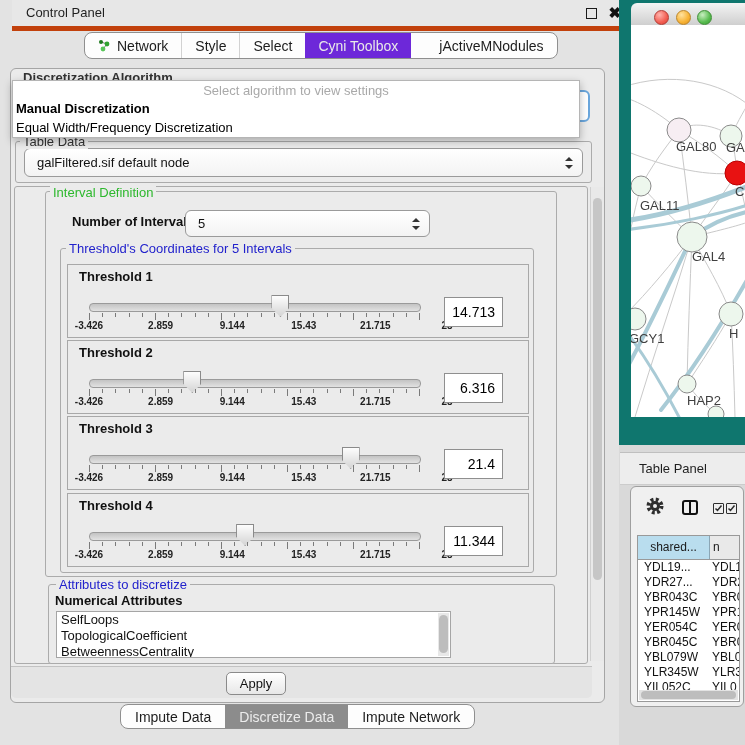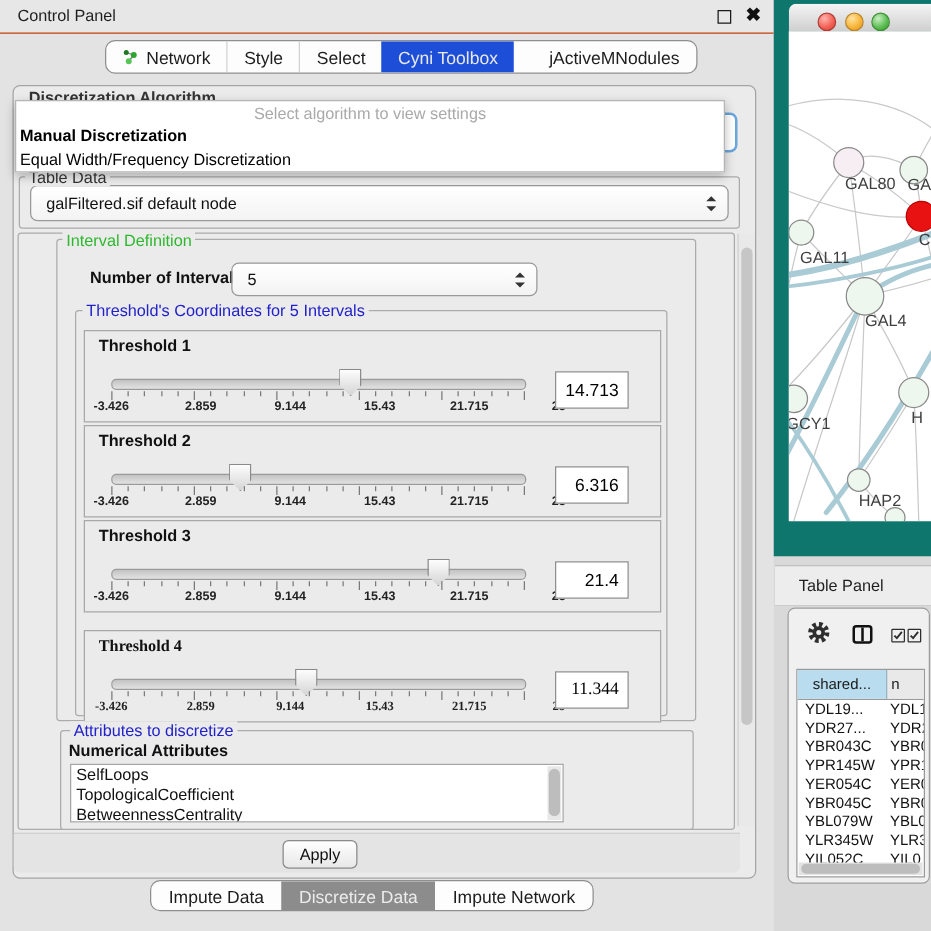--- a/index.html
+++ b/index.html
@@ -1,29 +1,29 @@
 <!DOCTYPE html>
 <html><head>
 <meta charset="utf-8">
 <style>
   html,body{margin:0;padding:0;}
   body{width:745px;height:745px;overflow:hidden;font-family:"Liberation Sans",sans-serif;background:#e2e2e2;}
   .app{position:relative;width:745px;height:745px;background:#e2e2e2;}
 
   
   .left-panel{position:absolute;left:0;top:0;width:619px;height:745px;background:#e3e3e3;}
-  .titlebar{position:absolute;left:0;top:0;width:100%;height:26px;background:#e7e7e7;border-bottom:1px solid #c2410c;}
+  .titlebar{position:absolute;left:12px;top:0;width:100%;height:26px;background:#e7e7e7;border-bottom:5px solid #c2410c;}
   .titlebar .title{position:absolute;left:14px;top:0;line-height:26px;font-size:13px;color:#1f1f1f;}
   .win-float{position:absolute;right:34px;top:8px;width:9px;height:9px;border:1.5px solid #1a1a1a;background:transparent;}
   .win-close{position:absolute;right:10px;top:5px;font-size:15px;font-weight:bold;color:#111;line-height:16px;cursor:default;}
 
   .tabbar{position:absolute;left:84px;top:32px;height:25px;display:flex;align-items:stretch;background:#fdfdfd;border:1px solid #8f8f8f;border-radius:8px;overflow:hidden;}
   .tab{display:flex;align-items:center;padding:0 13px;font-size:14px;color:#1d1d1d;border-left:1px solid #d2d2d2;white-space:nowrap;}
   .tab:first-child{border-left:none;}
-  .tab.selected{background:#1d4ed8;color:#e9e9e9;border-left:none;}
+  .tab.selected{background:#6d28d9;color:#e9e9e9;border-left:none;}
   .tab.selected + .tab{border-left:none;padding-left:28px;}
   .tab svg{margin-right:6px;}
 
   .content-outer{position:absolute;left:10px;top:68px;width:593px;height:633px;background:#ebebeb;border:1px solid #a5a5a5;border-radius:6px;}
 
   .legend{position:absolute;font-size:13px;padding:0 3px;background:#ebebeb;white-space:nowrap;z-index:2;}
   .legend.dark{color:#333;font-weight:bold;}
   .legend.green{color:#2db82d;}
   .legend.blue{color:#2222cc;}
 
@@ -291,21 +291,21 @@
             <div class="scale">
               <span style="left: 0%;">-3.426</span>
               <span style="left: 20%;">2.859</span>
               <span style="left: 40%;">9.144</span>
               <span style="left: 60%;">15.43</span>
               <span style="left: 80%;">21.715</span>
               <span style="left: 100%;">28</span>
             </div>
             <div class="vbox">21.4</div>
           </div>
-          <div class="tpanel" style="top: 255px; font-family: Liberation Serif, serif;">
+          <div class="tpanel" style="top: 244px;">
             <div class="tlabel">Threshold 4</div>
             <div class="track"></div>
             <div class="thumb" style="left: 168.098px;"></div>
             <div class="ticks">
               <i style="left: 0px; height: 7px;"></i>
               <i style="left: 13.2px; height: 4px;"></i>
               <i style="left: 26.4px; height: 4px;"></i>
               <i style="left: 39.6px; height: 4px;"></i>
               <i style="left: 52.8px; height: 4px;"></i>
               <i style="left: 66px; height: 7px;"></i>

